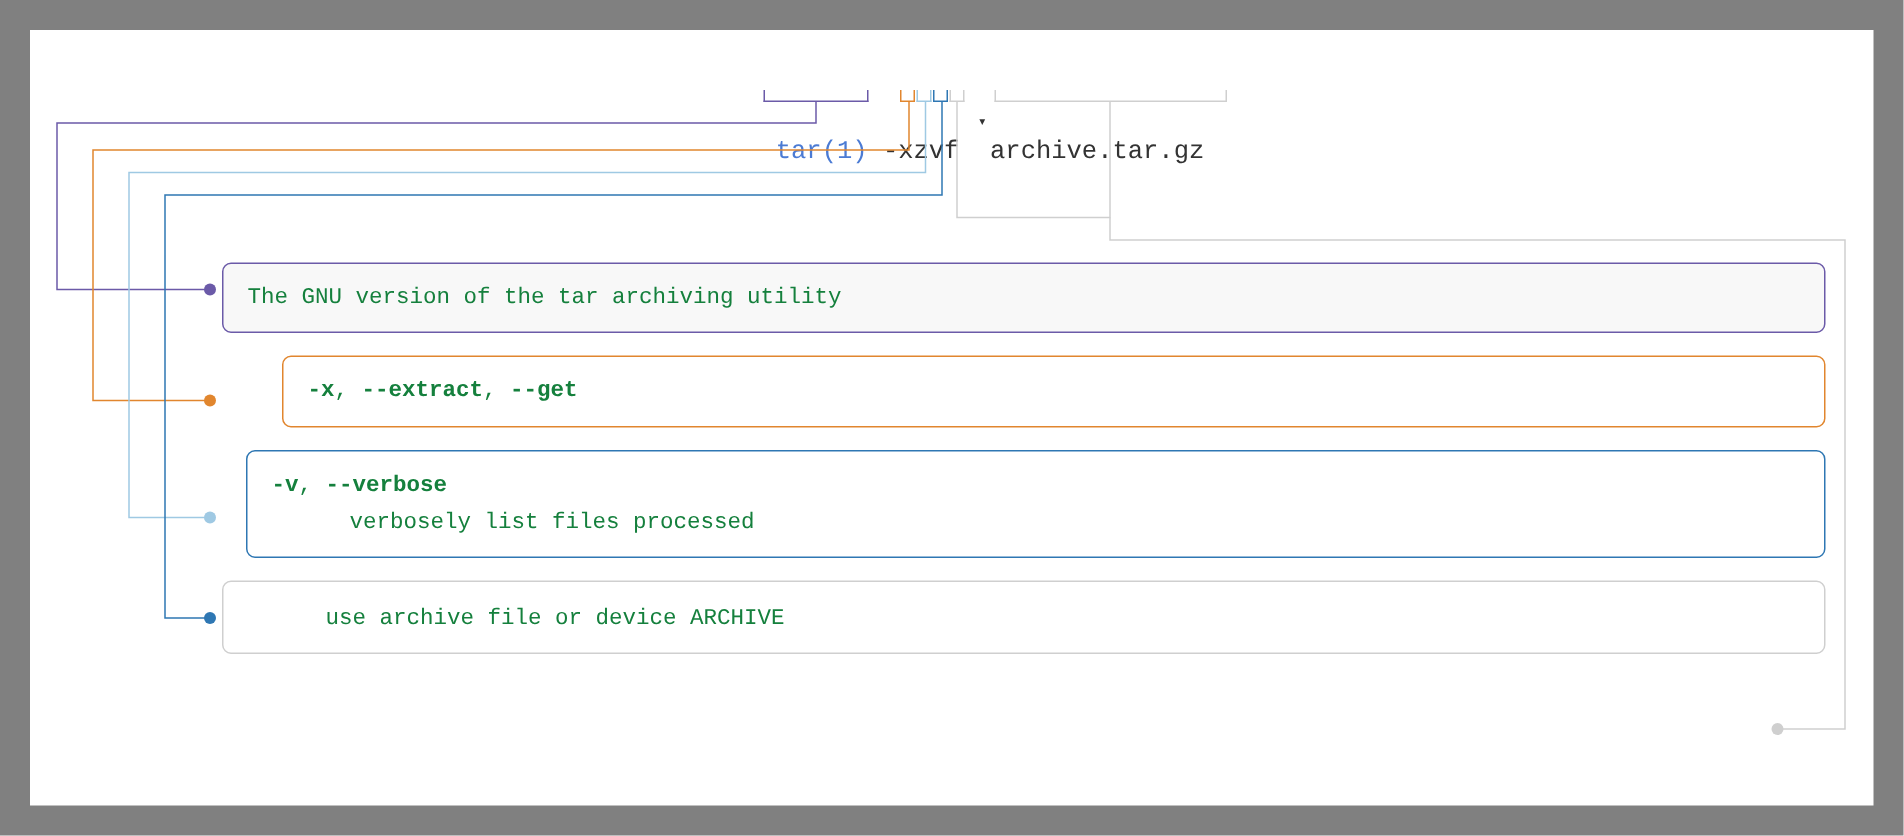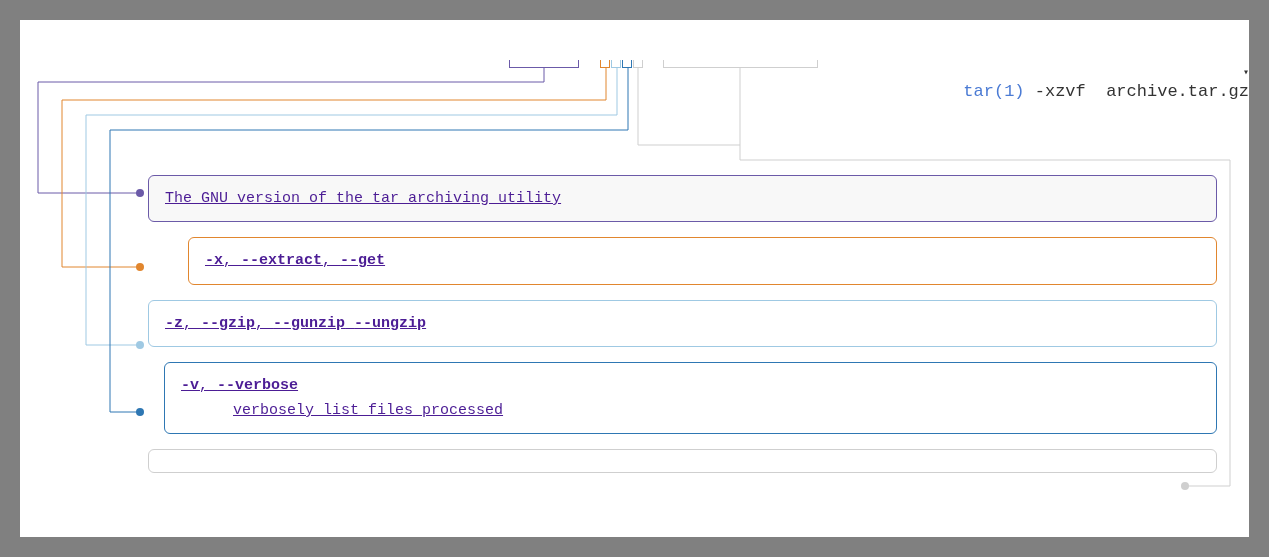--- a/index.html
+++ b/index.html
@@ -16,24 +16,24 @@
     position: relative;
   }
   .svg-layer {
     position: absolute;
     top: 0; left: 0;
     width: 100%; height: 100%;
     pointer-events: none;
   }
   .cmdline {
     position: absolute;
-    top: 24px;
+    top: 34px;
     left: 0;
     width: 100%;
-    text-align: right;
+    text-align: center;
     font-size: 17px;
     white-space: pre;
     color: #333;
   }
   .cmdline .tri {
     font-size: 10px;
     position: relative;
     top: -2px;
     color: #333;
   }
@@ -52,23 +52,22 @@
     left: 128px;
     right: 32px;
     top: 155px;
   }
   .card {
     border: 1px solid;
     border-radius: 6px;
     padding: 11px 16px 11px 16px;
     margin-bottom: 15px;
     background: #fff;
-    color: #4c1d95;
+    color: #15803d;
     line-height: 1.55;
-    text-decoration: underline;
   }
   .card.summary { background: #f8f8f8; }
   .card .flagline .b { font-weight: bold; }
   .card .desc { padding-left: 52px; margin-top: 2px; }
   .card .arg-u { text-decoration: underline; }
 </style>
 </head>
 <body>
 
 <div class="panel">
@@ -109,24 +108,22 @@
     <circle cx="1165" cy="466" r="4" fill="#cfcfcf"></circle>
   </svg>
 
   <div class="cards">
     <div class="card summary" style="border-color:#6b5aa8;">
       <span>The GNU version of the tar archiving utility</span>
     </div>
     <div class="card" style="border-color:#e1862e;margin-left:40px;">
       <div class="flagline" id="flags-x"><span class="b">-x</span><span>, </span><span class="b">--extract</span><span>, </span><span class="b">--get</span></div>
     </div>
-    <div class="card" style="border-color:#9fc9e3;">
-      <div class="flagline" id="flags-z"><span class="b">-z</span><span>, </span><span class="b">--gzip</span><span>, </span><span class="b">--gunzip</span><span> </span><span class="b">--ungzip</span></div>
-    </div>
     <div class="card" style="border-color:#2e77b3;margin-left:16px;">
       <div class="flagline" id="flags-v"><span class="b">-v</span><span>, </span><span class="b">--verbose</span></div>
       <div class="desc">verbosely list files processed</div>
     </div>
     <div class="card" style="border-color:#cfcfcf;">
+      <div class="desc">use archive file or device ARCHIVE</div>
     </div>
   </div>
 
 </div>
 
 </body></html>

